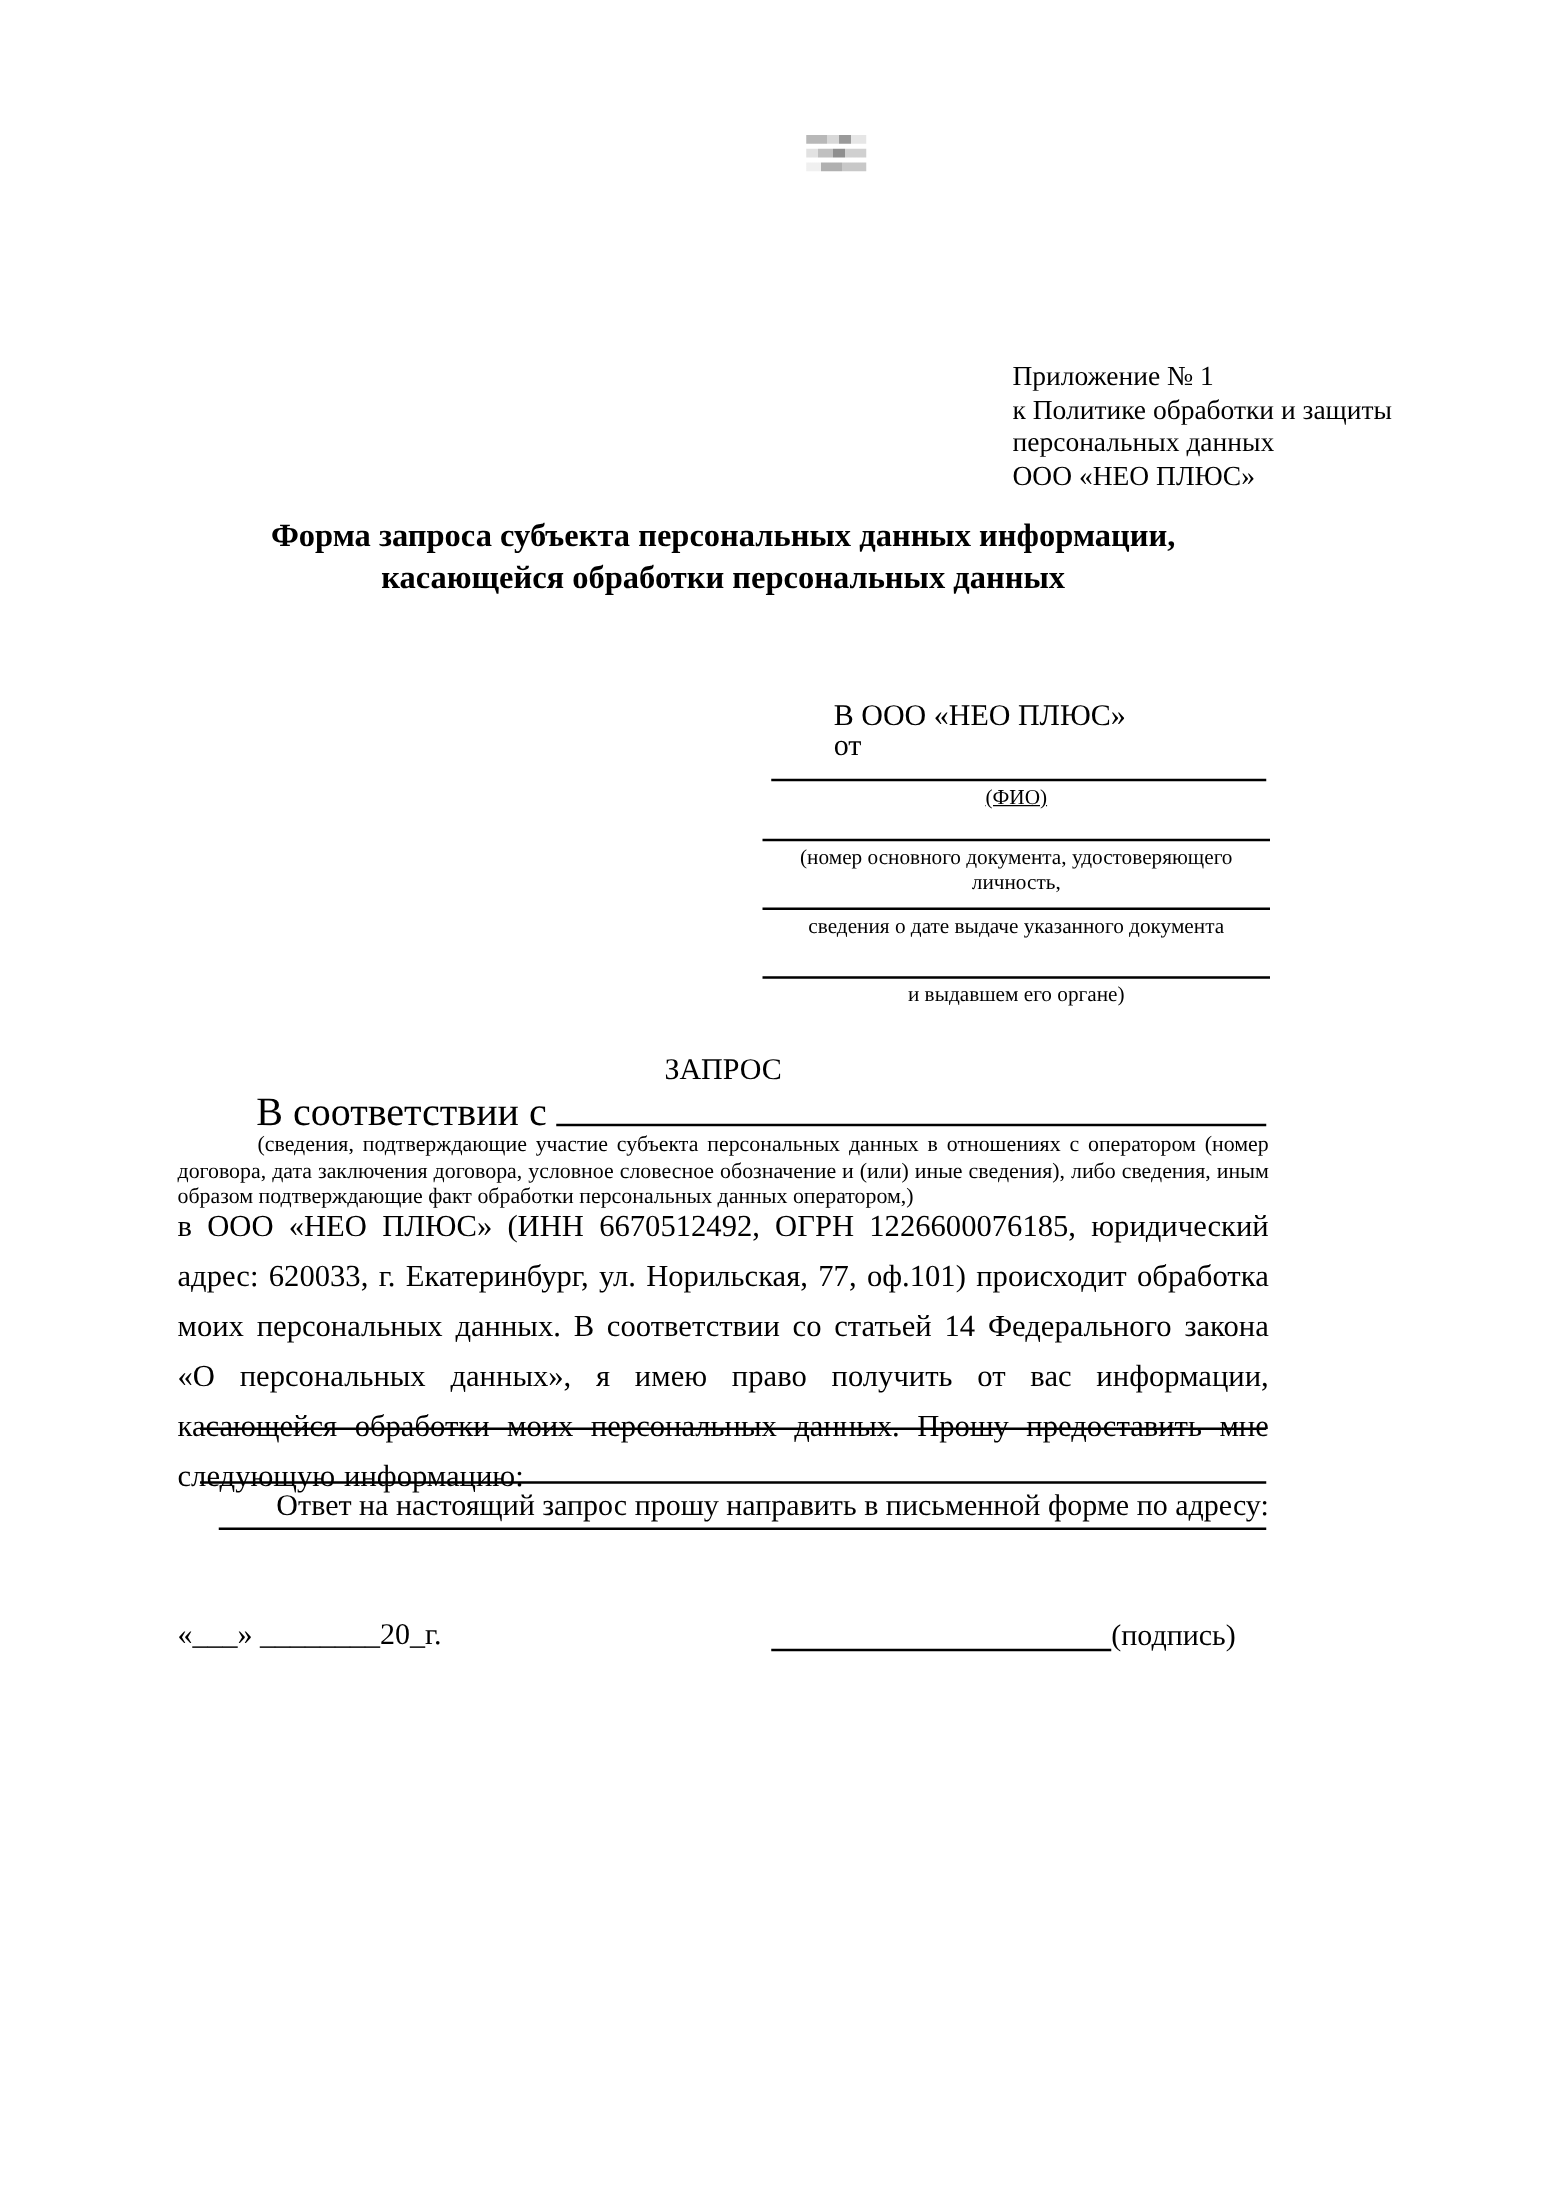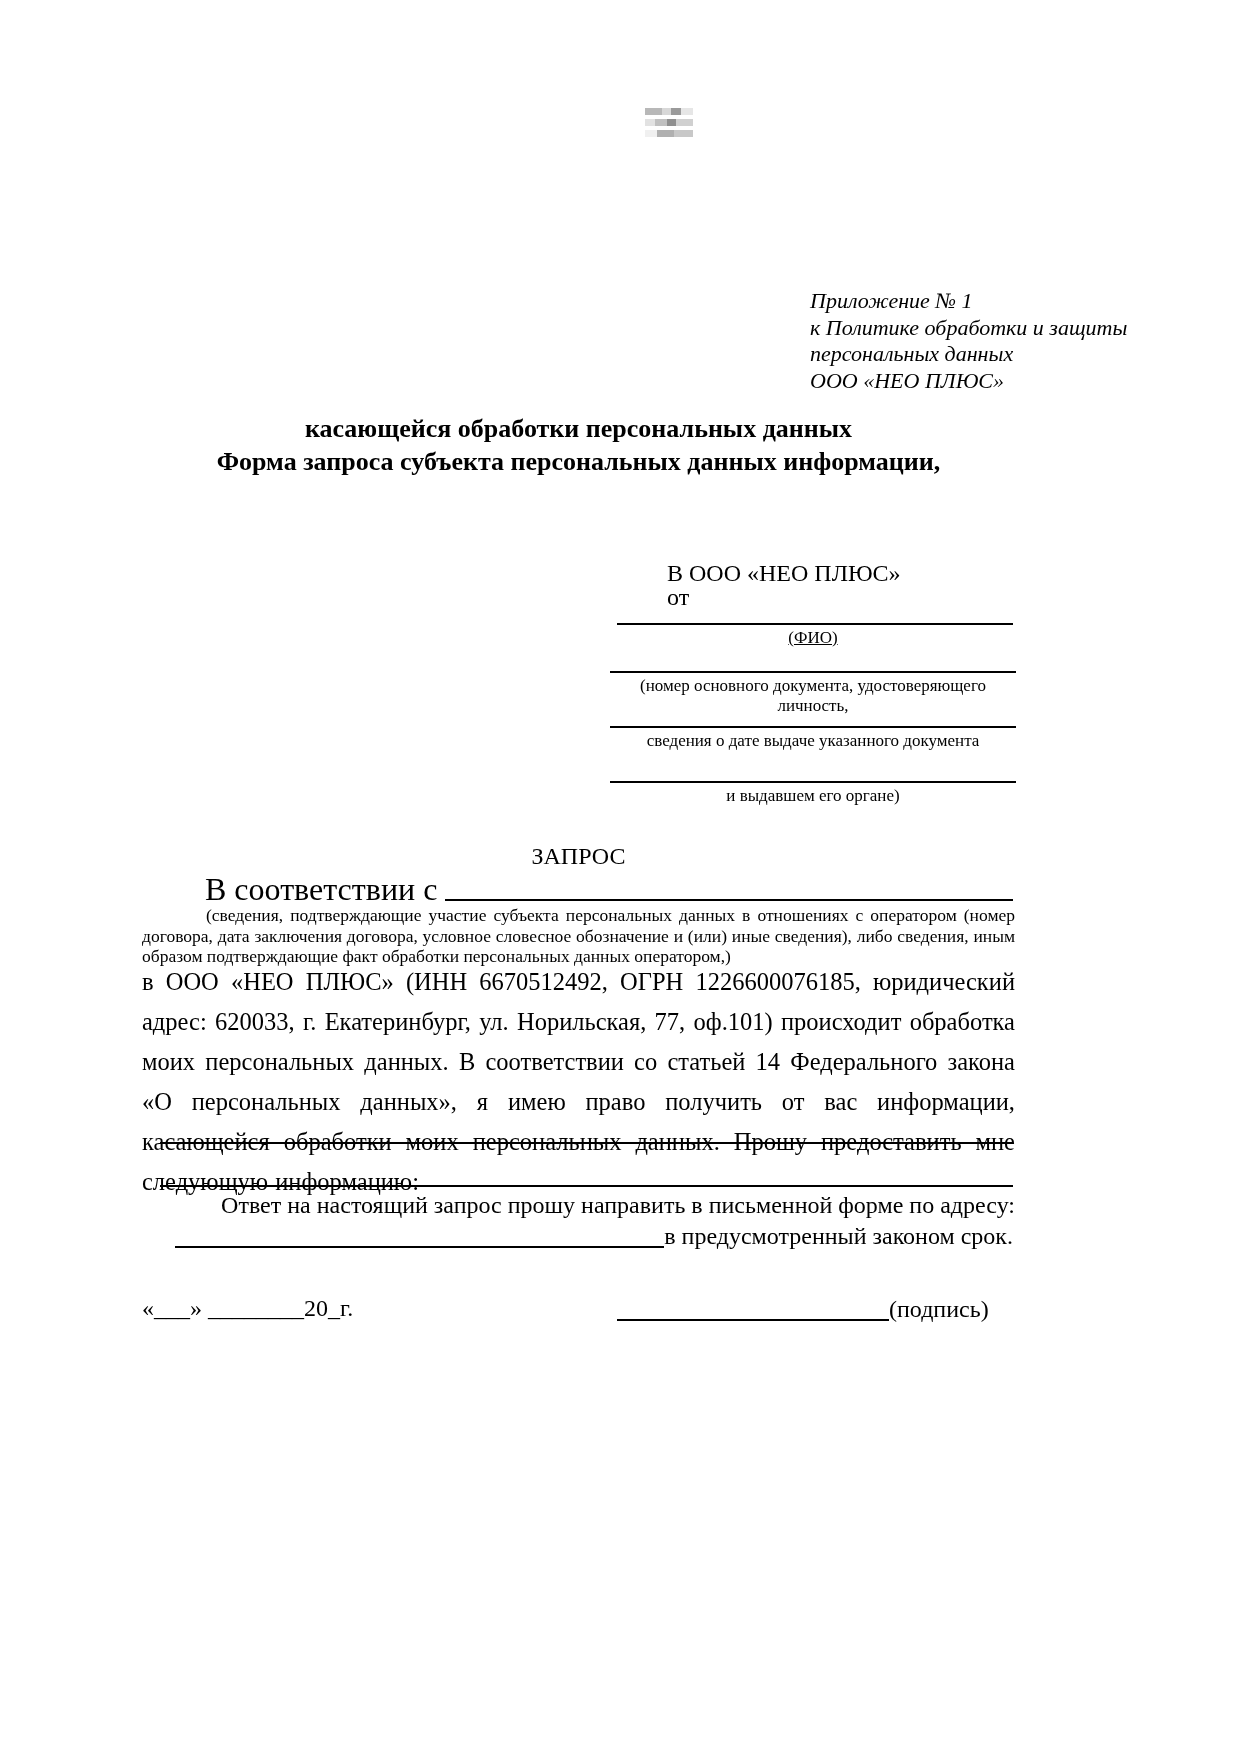--- a/index.html
+++ b/index.html
@@ -16,21 +16,21 @@
 
   
   .logo {
     left: 645px; top: 106px; width: 48px; height: 34px;
     background:
       linear-gradient(90deg, #b8b8b8 0 35%, #d8d8d8 35% 55%, #9a9a9a 55% 75%, #e6e6e6 75% 100%) 0 2px/100% 7px no-repeat,
       linear-gradient(90deg, #e2e2e2 0 20%, #c0c0c0 20% 45%, #8f8f8f 45% 65%, #d0d0d0 65% 100%) 0 13px/100% 7px no-repeat,
       linear-gradient(90deg, #f0f0f0 0 25%, #b0b0b0 25% 60%, #c8c8c8 60% 100%) 0 24px/100% 7px no-repeat;
   }
 
-  .appendix { left: 810px; top: 288px; font-size: 22px; line-height: 26.5px; font-style: italic; }
+  .appendix { left: 810px; top: 288px; font-size: 22px; line-height: 26.5px; }
 
   .doc-title {
     left: 142px; top: 412px; width: 873px;
     font-size: 26px; font-weight: bold; line-height: 33px; text-align: center;
   }
 
   .to-line   { left: 667px; top: 560px; font-size: 24px; }
   .from-line { left: 667px; top: 584px; font-size: 24px; }
 
   .fline { border-top: 2px solid #000; height: 0; }
@@ -87,22 +87,22 @@
   <div class="abs logo"></div>
 
   <div class="abs appendix">
     <div>Приложение № 1</div>
     <div>к Политике обработки и защиты</div>
     <div>персональных данных</div>
     <div>ООО «НЕО ПЛЮС»</div>
   </div>
 
   <div class="abs doc-title">
+    <div>Форма запроса субъекта персональных данных информации,</div>
     <div>касающейся обработки персональных данных</div>
-    <div>Форма запроса субъекта персональных данных информации,</div>
   </div>
 
   <div class="abs to-line">В ООО «НЕО ПЛЮС»</div>
   <div class="abs from-line">от</div>
 
   <div class="abs fline" style="left:617px; top:623px; width:396px;"></div>
   <div class="abs fcap" style="top:628px;text-decoration:underline;">(ФИО)</div>
 
   <div class="abs fline" style="left:610px; top:671px; width:406px;"></div>
   <div class="abs fcap" style="top:676px;">(номер основного документа, удостоверяющего личность,</div>
@@ -124,21 +124,20 @@
 
   <div class="abs bodytext">в ООО «НЕО ПЛЮС» (ИНН 6670512492, ОГРН 1226600076185, юридический адрес: 620033, г. Екатеринбург, ул. Норильская, 77, оф.101) происходит обработка моих персональных данных. В соответствии со статьей 14 Федерального закона «О персональных данных», я имею право получить от вас информации, касающейся обработки моих персональных данных. Прошу предоставить мне следующую информацию:</div>
 
   <div class="abs fline blank1"></div>
   <div class="abs fline blank2"></div>
 
   <div class="abs reply-sentence">Ответ на настоящий запрос прошу направить в письменной форме по адресу:</div>
 
   <div class="abs address-line">
     <span class="fill"></span>
-    <span class="txt">в предусмотренный законом срок.</span>
   </div>
 
   <div class="abs date-blank">«___» ________20_г.</div>
 
   <div class="abs sign-group">
     <span class="sigfill"></span>
     <span class="txt">(подпись)</span>
   </div>
 
 </div>

